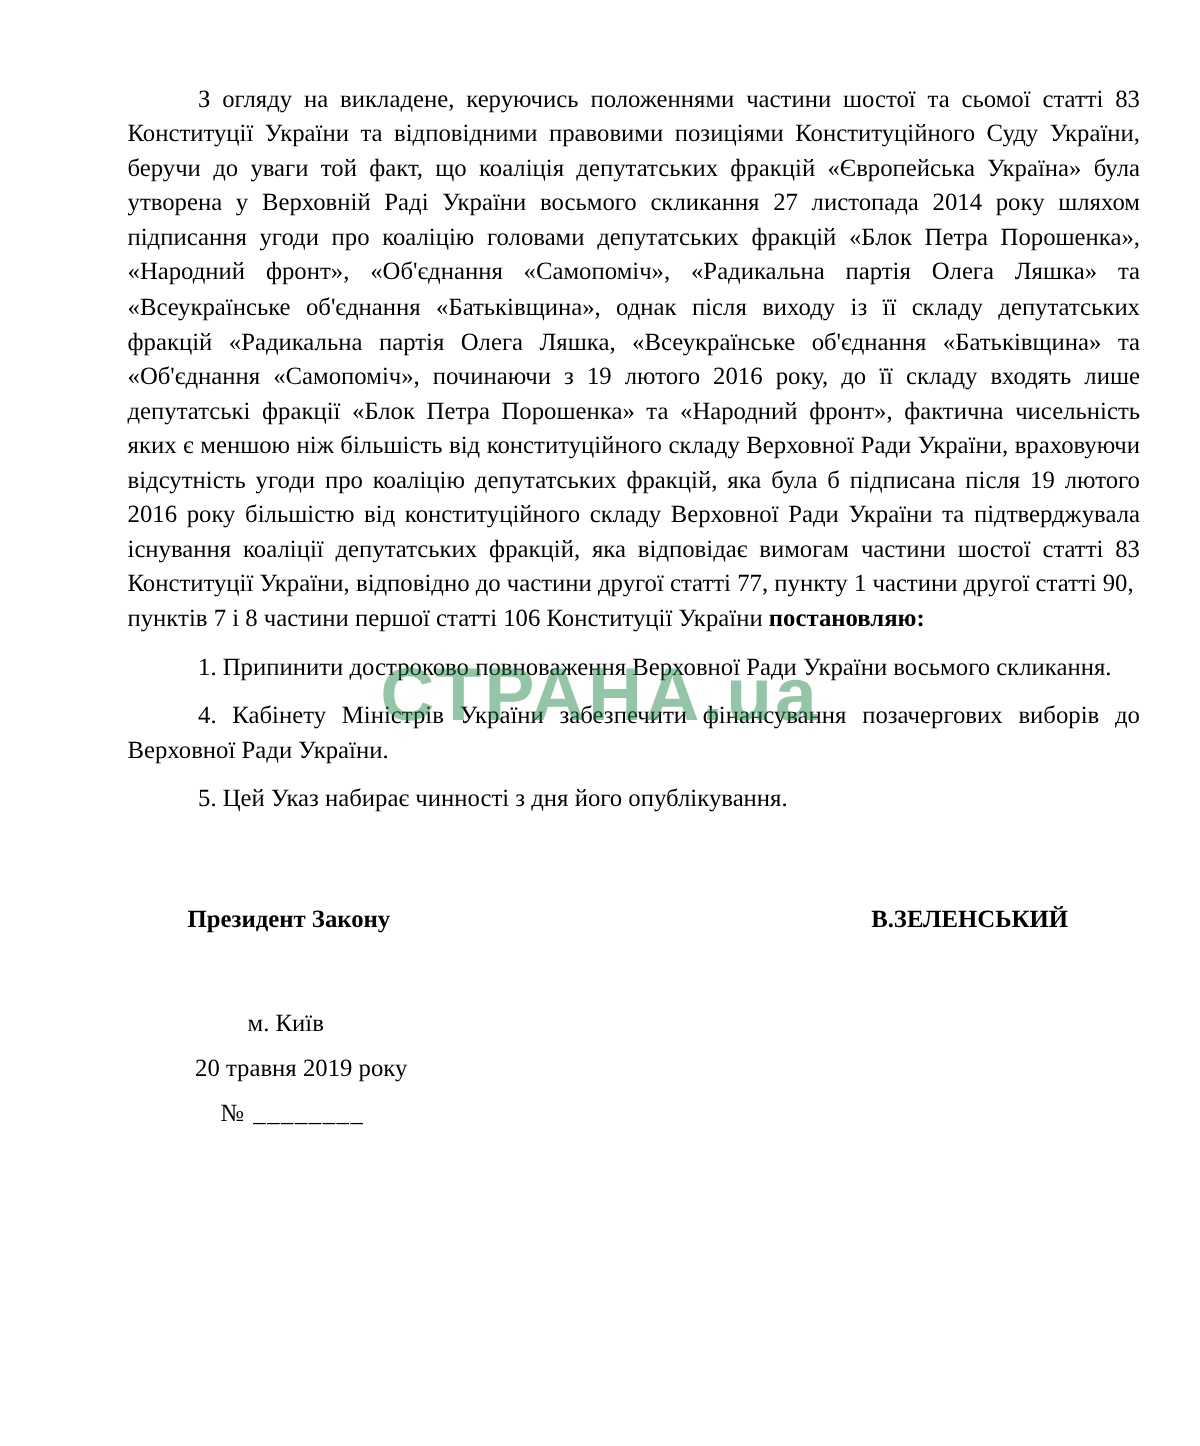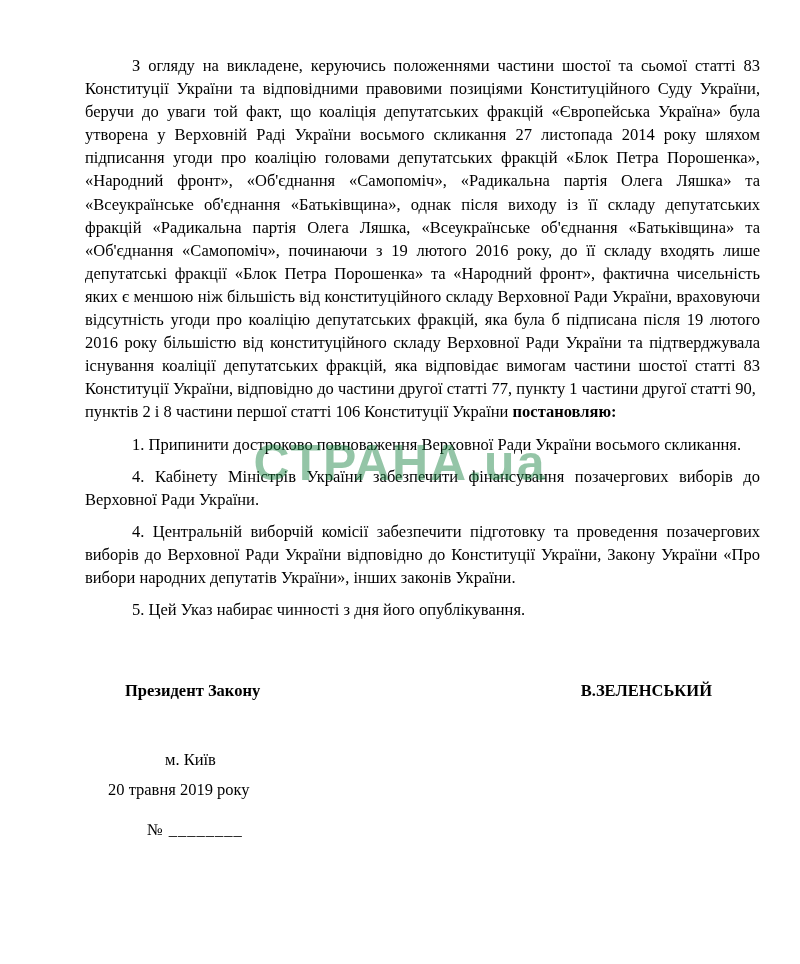--- a/index.html
+++ b/index.html
@@ -36,22 +36,22 @@
     padding-left: 40px;
     padding-right: 48px;
     text-align: left;
   }
   .footer-block {
     margin-top: 46px;
     font-weight: normal;
     text-align: left;
   }
   .footer-city   { margin-left: 80px; }
-  .footer-date   { margin-left: 23px; margin-top: 7px; }
-  .footer-number { margin-left: 62px; margin-top: 17px; letter-spacing: 1px; }
+  .footer-date   { margin-left: 45px; margin-top: 7px; }
+  .footer-number { margin-left: 62px; margin-top: 7px; letter-spacing: 1px; }
   .watermark {
     position: absolute;
     top: 428px;
     left: 50%;
     transform: translateX(-50%);
     font-family: "Liberation Sans", "DejaVu Sans", sans-serif;
     font-weight: bold;
     font-size: 50px;
     letter-spacing: 2px;
     color: #15803d;
@@ -63,26 +63,25 @@
 </style>
 </head>
 <body>
 
 <div class="page">
 
   <div class="watermark">СТРАНА.ua</div>
 
   <p class="preamble">З огляду на викладене,  керуючись положеннями частини шостої та сьомої статті 83 Конституції України та відповідними правовими позиціями Конституційного Суду України, беручи до уваги той факт, що коаліція депутатських фракцій «Європейська Україна» була утворена у Верховній Раді України восьмого скликання 27 листопада 2014 року шляхом підписання угоди про коаліцію головами депутатських фракцій «Блок Петра Порошенка», «Народний фронт», «Об'єднання «Самопоміч», «Радикальна партія Олега Ляшка» та «Всеукраїнське об'єднання «Батьківщина», однак після виходу із її складу депутатських фракцій «Радикальна партія Олега Ляшка, «Всеукраїнське об'єднання «Батьківщина» та «Об'єднання «Самопоміч», починаючи з 19 лютого 2016 року, до її складу входять лише депутатські фракції «Блок Петра Порошенка» та «Народний фронт», фактична чисельність яких є меншою ніж більшість від конституційного складу Верховної Ради України,  враховуючи відсутність угоди про коаліцію депутатських фракцій, яка була б підписана після 19 лютого 2016 року більшістю від конституційного складу Верховної Ради України та підтверджувала існування коаліції депутатських фракцій, яка відповідає вимогам частини шостої статті 83 Конституції України,  відповідно до частини другої статті 77, пункту 1 частини другої статті 90,</p>
 
-  <p class="resolution-line"><span>пунктів 2 і 8 частини першої статті 106 Конституції України </span><span class="emph">постановляю:</span></p>
+  <p class="resolution-line"><span>пунктів 7 і 8 частини першої статті 106 Конституції України </span><span class="emph">постановляю:</span></p>
 
   <div class="items-block">
     <p class="item">1. Припинити достроково повноваження Верховної Ради України восьмого скликання.</p>
     <p class="item">4. Кабінету Міністрів України забезпечити фінансування позачергових виборів до Верховної Ради України.</p>
-    <p class="item">4. Центральній виборчій комісії забезпечити підготовку та проведення позачергових виборів до Верховної Ради України відповідно до Конституції України, Закону України «Про вибори народних депутатів України», інших законів України.</p>
     <p class="item">5. Цей Указ набирає чинності з дня його опублікування.</p>
   </div>
 
   <div class="signature-row">
     <span>Президент Закону</span>
     <span>В.ЗЕЛЕНСЬКИЙ</span>
   </div>
 
   <div class="footer-block">
     <div class="footer-city">м. Київ</div>

